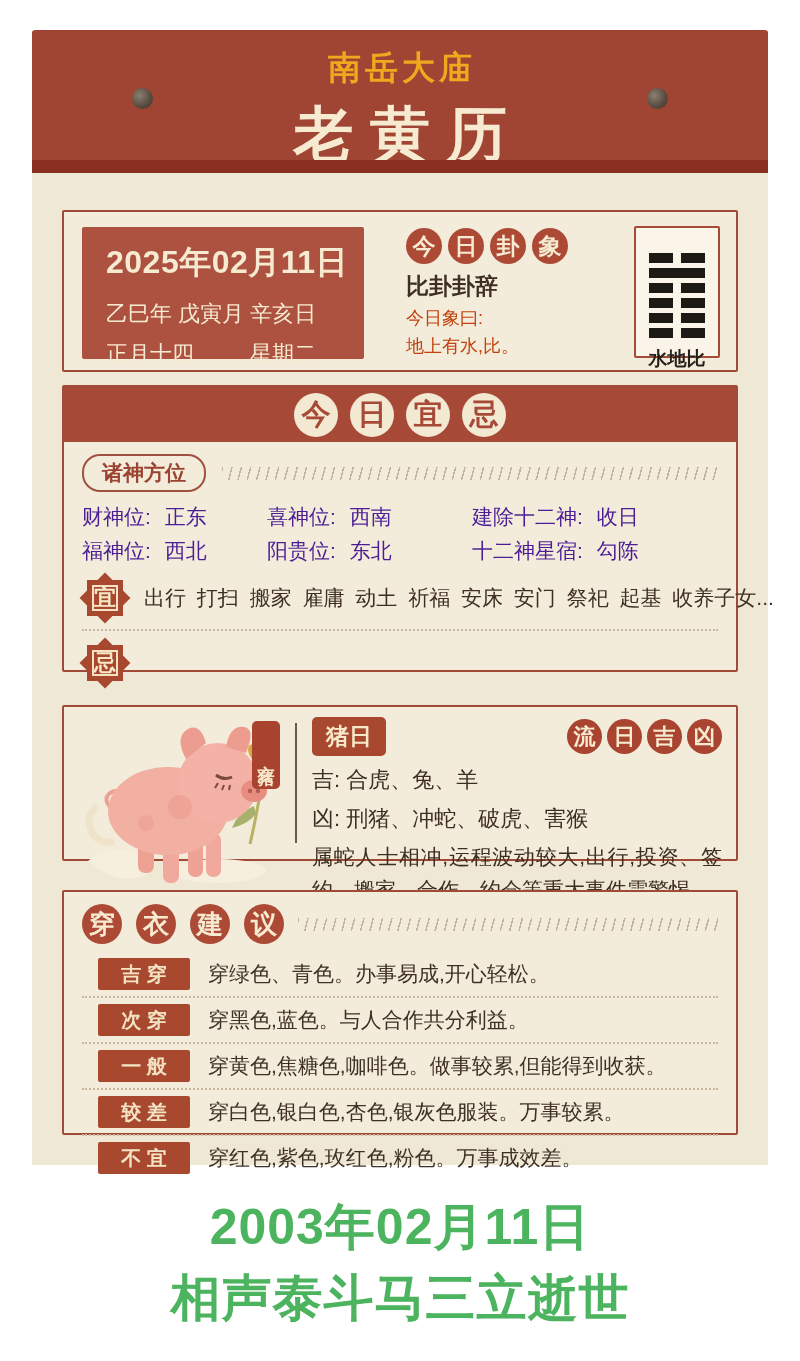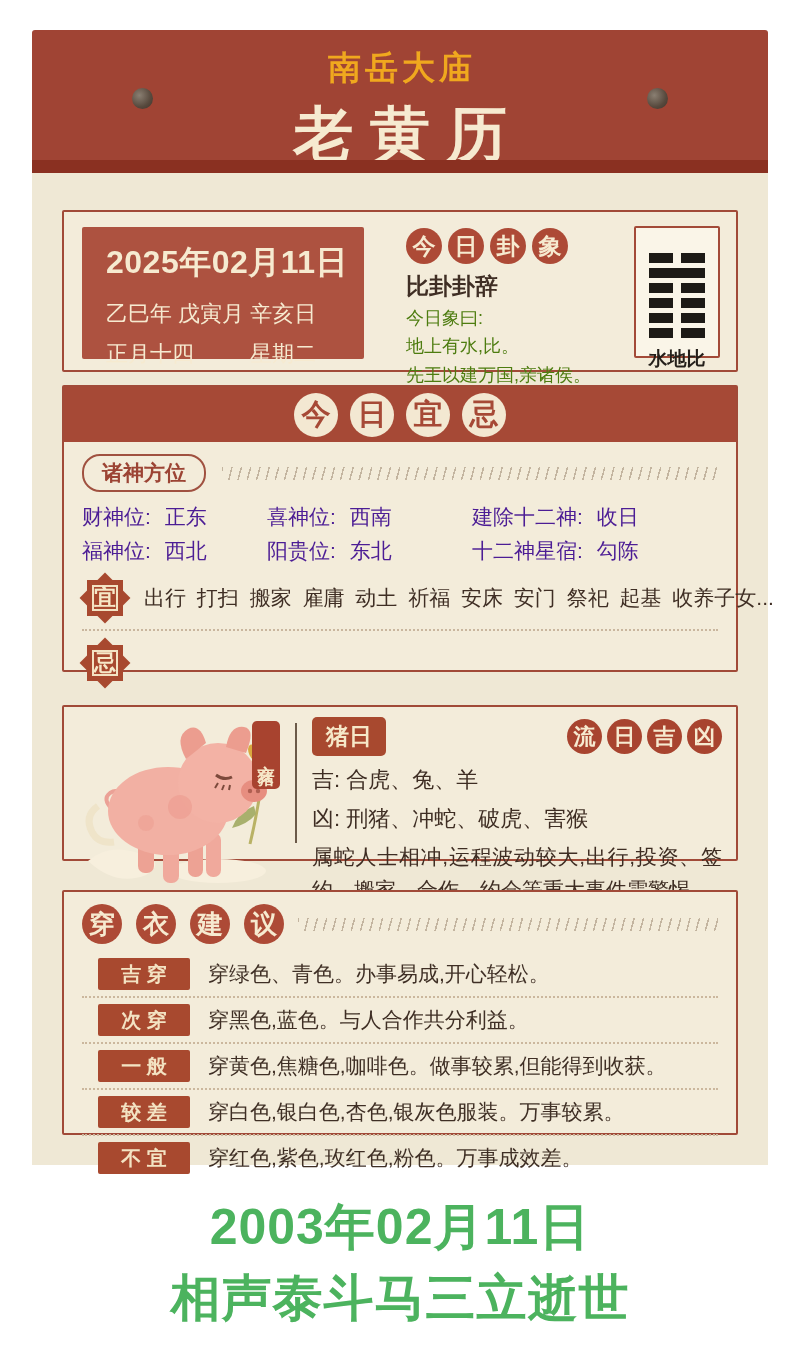--- a/index.html
+++ b/index.html
@@ -26,21 +26,21 @@
   .date-card { position:absolute; left:18px; top:15px; width:282px; height:132px; background:#ad5240;
                color:#f6ead0; padding:14px 0 0 24px; border-radius:2px; }
   .date-greg { font-size:32px; font-weight:700; letter-spacing:.5px; }
   .date-ganzhi { margin-top:14px; font-size:22px; }
   .date-row3 { margin-top:10px; font-size:22px; display:flex; gap:56px; }
   .gua { position:absolute; left:342px; top:16px; width:280px; color:#4a372c; }
   .title-circles { display:flex; gap:6px; }
   .circle-red { width:36px; height:36px; border-radius:50%; background:#ad4a36; color:#f6ead0;
                 display:flex; align-items:center; justify-content:center; font-size:23px; font-weight:700; }
   .gua-name { margin-top:7px; font-size:23px; font-weight:700; color:#3f2e24; }
-  .gua-line { margin-top:4px; font-size:18px; color:#4d7c0f; line-height:1.35; }
+  .gua-line { margin-top:4px; font-size:18px; color:#c2410c; line-height:1.35; }
   .hexfig { position:absolute; right:16px; top:14px; width:86px; height:132px; background:#faf5e8;
             border:2px solid #a34a38; border-radius:2px; display:flex; flex-direction:column; align-items:center; padding-top:25px; }
   .hexrow { display:flex; gap:8px; margin-bottom:5px; }
   .hexrow .seg { width:24px; height:10px; background:#1d1a16; }
   .hexrow .solid { width:56px; height:10px; background:#1d1a16; }
   .hexlabel { margin-top:3px; font-size:19px; font-weight:700; color:#241f1a; }
 
   
   .box2 { top:212px; height:287px; }
   .box2-header { height:55px; background:#a64936; display:flex; align-items:center; justify-content:center; gap:12px; }
@@ -121,21 +121,20 @@
       <div class="gua">
         <div class="title-circles">
           <span class="circle-red">今</span>
           <span class="circle-red">日</span>
           <span class="circle-red">卦</span>
           <span class="circle-red">象</span>
         </div>
         <div class="gua-name">比卦卦辞</div>
         <div class="gua-line">今日象曰:</div>
         <div class="gua-line">地上有水,比。</div>
-        <div class="gua-line">先王以建万国,亲诸侯。</div>
       </div>
       <div class="hexfig">
         <div class="hexrow">
             <span class="seg"></span>
             <span class="seg"></span>
           </div>
         <div class="hexrow">
             <span class="solid"></span>
           </div>
         <div class="hexrow">

